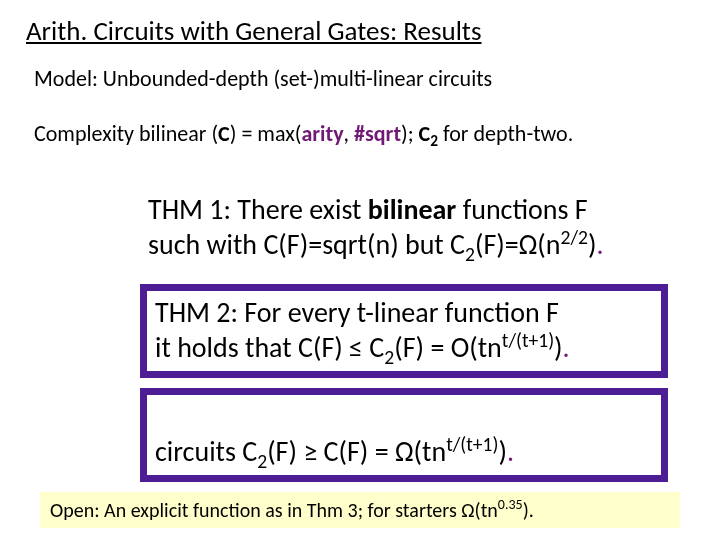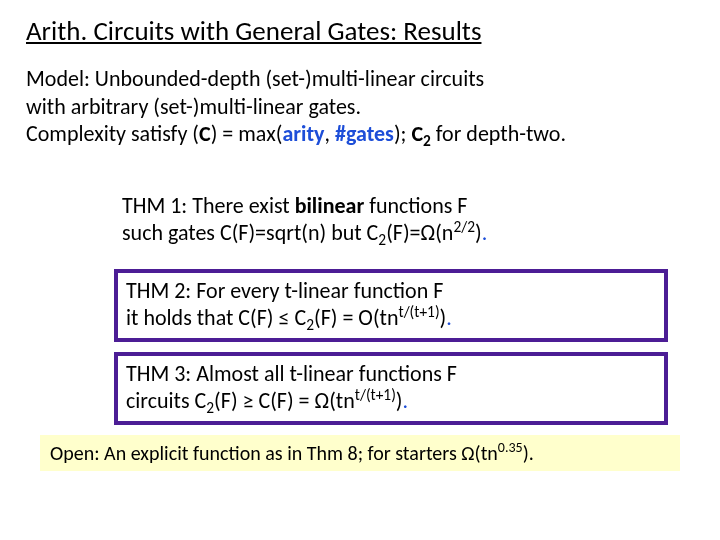--- a/index.html
+++ b/index.html
@@ -17,32 +17,33 @@
   }
   .title {
     font-size: 27px;
     text-decoration: underline;
     margin: 0 0 18px 0;
     font-weight: normal;
   }
   .model {
     font-size: 22px;
     line-height: 1.25;
+    margin-left: 8px;
     margin-bottom: 40px;
   }
   .b { font-weight: bold; }
-  .red { color: #1d4ed8; }
+  .red { color: #701a75; }
   .thm-block {
-    margin-left: 88px;
+    margin-left: 114px;
     margin-right: 26px;
-    font-size: 22px;
+    font-size: 28px;
     line-height: 1.25;
   }
   .thm {
-    border: 4px solid #4c1d95;
+    border: 7px solid #4c1d95;
     padding: 4px 8px 6px 8px;
     margin-bottom: 10px;
   }
   .thm.noborder {
     border: none;
     padding-left: 8px;
     padding-right: 8px;
     margin-bottom: 16px;
   }
   sub { font-size: 0.7em; vertical-align: sub; line-height: 0; }
@@ -56,40 +57,40 @@
 </style>
 </head>
 <body>
 
 <div class="slide">
 
   <h1 class="title">Arith. Circuits  with General Gates: Results</h1>
 
   <div class="model">
     <span>Model:</span><span> Unbounded-depth (set-)multi-linear circuits</span><br>
-    <span>with arbitrary (set-)multi-linear gates.</span><br>
-    <span>Complexity satisfy (</span><span class="b">C</span><span>) = max(</span><span class="b red">arity</span><span>, </span><span class="b red">#gates</span><span>); </span><span class="b">C</span><sub class="b">2</sub><span> for depth-two.</span>
+    <br>
+    <span>Complexity bilinear (</span><span class="b">C</span><span>) = max(</span><span class="b red">arity</span><span>, </span><span class="b red">#sqrt</span><span>); </span><span class="b">C</span><sub class="b">2</sub><span> for depth-two.</span>
   </div>
 
   <div class="thm-block">
 
     <div class="thm noborder">
       <span>THM 1: There exist </span><span class="b">bilinear</span><span> functions F</span><br>
-      <span>such gates C(F)=sqrt(n) but C</span><sub>2</sub><span>(F)=</span><span>Ω</span><span>(n</span><sup>2/2</sup><span>)</span><span class="red">.</span>
+      <span>such with C(F)=sqrt(n) but C</span><sub>2</sub><span>(F)=</span><span>Ω</span><span>(n</span><sup>2/2</sup><span>)</span><span class="red">.</span>
     </div>
 
     <div class="thm">
       <span>THM 2: For every t-linear function F</span><br>
       <span>it holds that C(F) ≤ C</span><sub>2</sub><span>(F) = O(tn</span><sup>t/(t+1)</sup><span>)</span><span class="red">.</span>
     </div>
 
     <div class="thm">
-      <span>THM 3: Almost all t-linear functions F</span><br>
+      <br>
       <span>circuits  C</span><sub>2</sub><span>(F) ≥ C(F) = </span><span>Ω</span><span>(tn</span><sup>t/(t+1)</sup><span>)</span><span class="red">.</span>
     </div>
 
   </div>
 
   <div class="open">
-    <span>Open:</span><span> An explicit function as in Thm 8; for starters </span><span>Ω</span><span>(tn</span><sup>0.35</sup><span>).</span>
+    <span>Open:</span><span> An explicit function as in Thm 3; for starters </span><span>Ω</span><span>(tn</span><sup>0.35</sup><span>).</span>
   </div>
 
 </div>
 
 </body></html>

